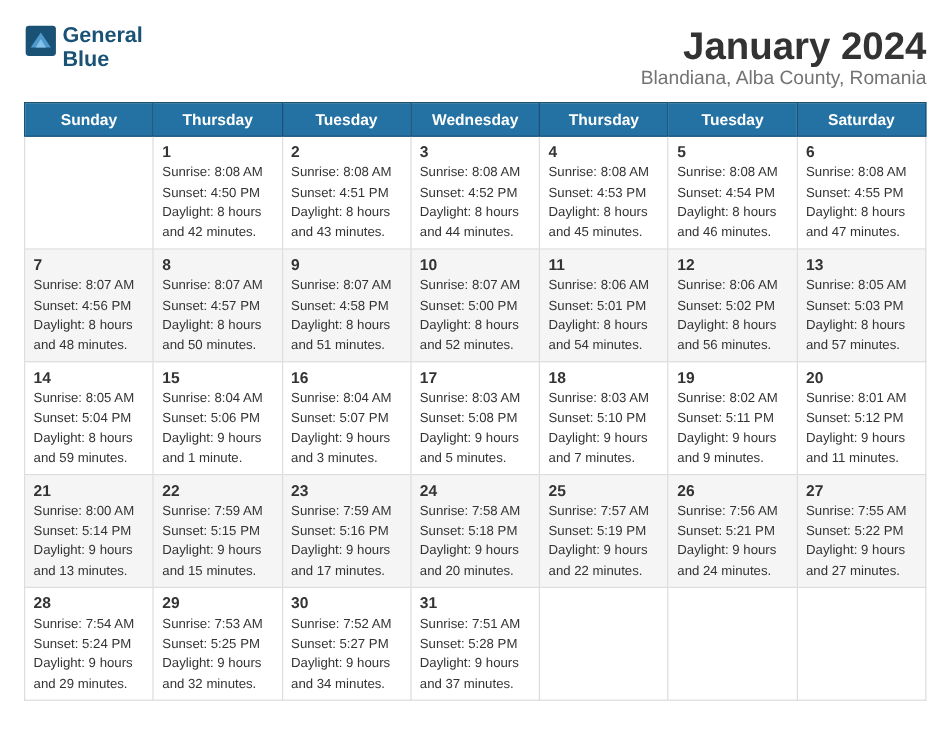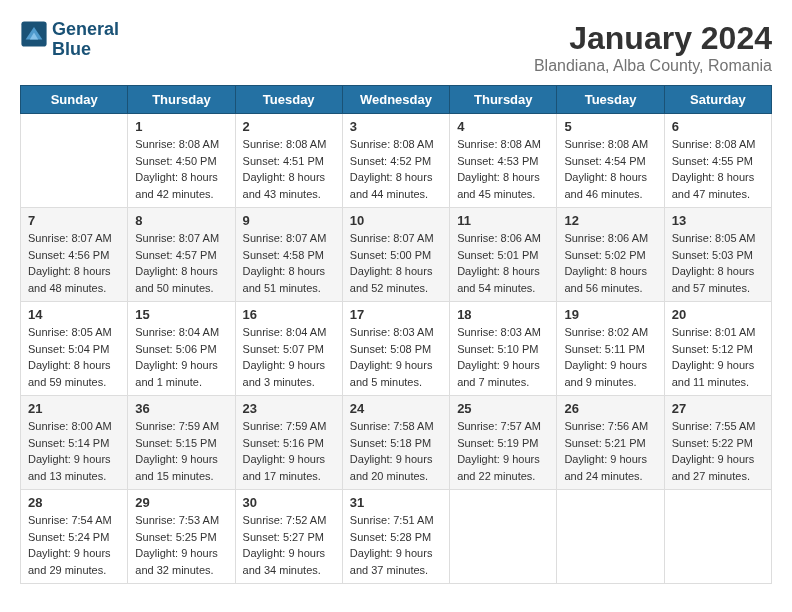--- a/index.html
+++ b/index.html
@@ -205,21 +205,21 @@
           <div class="day-number">20</div>
           <div class="day-info">Sunrise: 8:01 AM<br>Sunset: 5:12 PM<br>Daylight: 9 hours and 11 minutes.</div>
         </td>
       </tr>
       <tr>
         <td>
           <div class="day-number">21</div>
           <div class="day-info">Sunrise: 8:00 AM<br>Sunset: 5:14 PM<br>Daylight: 9 hours and 13 minutes.</div>
         </td>
         <td>
-          <div class="day-number">36</div>
+          <div class="day-number">22</div>
           <div class="day-info">Sunrise: 7:59 AM<br>Sunset: 5:15 PM<br>Daylight: 9 hours and 15 minutes.</div>
         </td>
         <td>
           <div class="day-number">23</div>
           <div class="day-info">Sunrise: 7:59 AM<br>Sunset: 5:16 PM<br>Daylight: 9 hours and 17 minutes.</div>
         </td>
         <td>
           <div class="day-number">24</div>
           <div class="day-info">Sunrise: 7:58 AM<br>Sunset: 5:18 PM<br>Daylight: 9 hours and 20 minutes.</div>
         </td>

